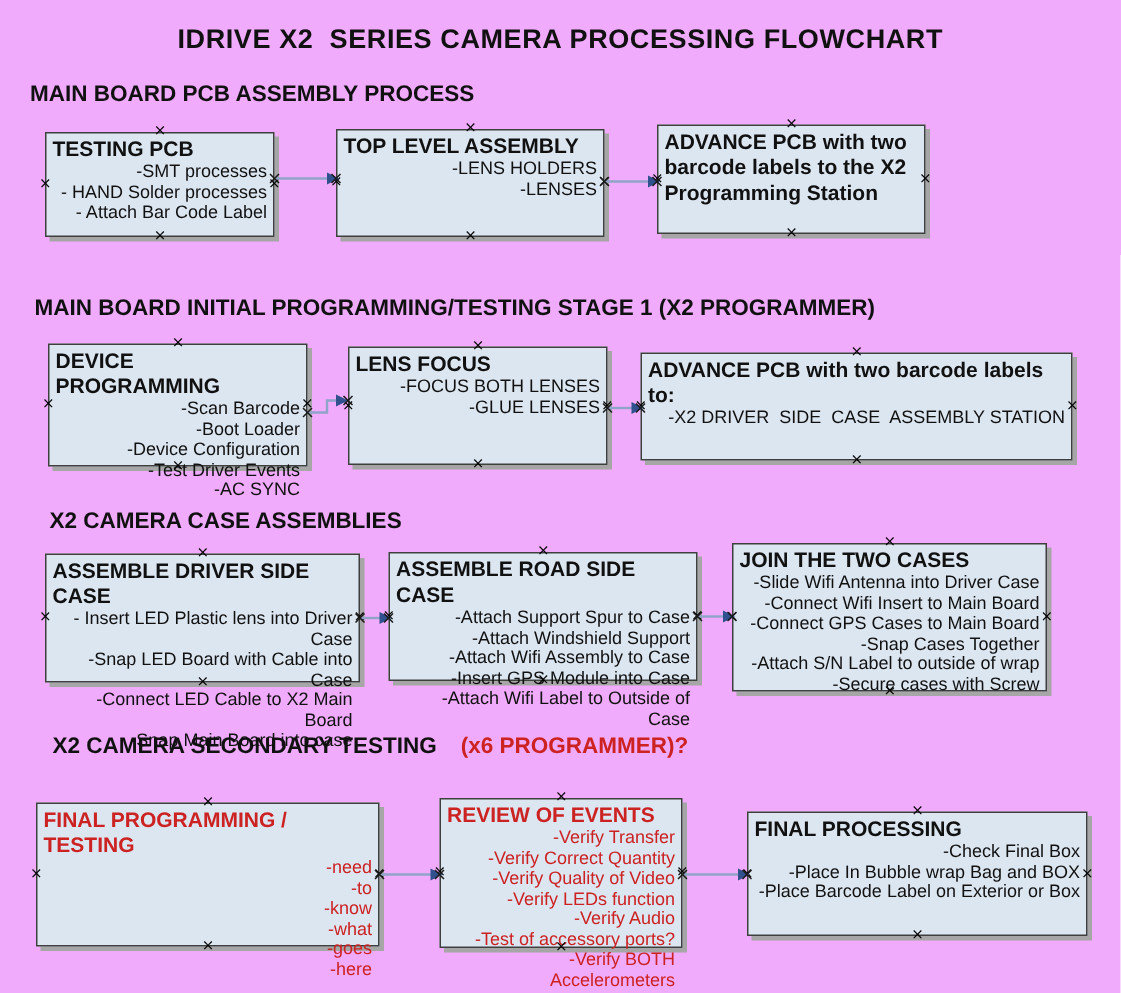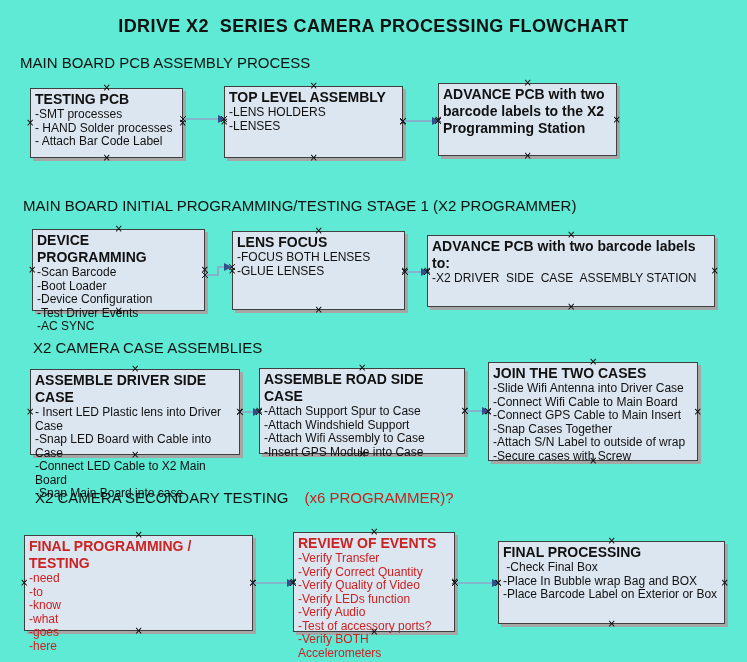--- a/index.html
+++ b/index.html
@@ -1,29 +1,29 @@
 <!DOCTYPE html>
 <html style="--box-fill: #dce6f1; --box-border: #3f3f3f; --box-shadow: #a6a6a6; --red-text: #cc2222; --arrow-line: #8fa4c8; --arrow-head: #31508e; --text: #111111;"><head>
 <meta charset="utf-8">
 <style>
   :root{
     --box-fill:#dce6f1; --box-border:#3f3f3f; --box-shadow:#a6a6a6;
     --red-text:#cc2222; --arrow-line:#8fa4c8; --arrow-head:#31508e; --text:#111111;
   }
   html,body{margin:0;padding:0;background:#ffffff;}
-  #canvas{position:relative;width:747px;height:662px;background:#5eead4;overflow:hidden;
+  #canvas{position:relative;width:747px;height:662px;background:#f0abfc;overflow:hidden;
           font-family:"Liberation Sans","DejaVu Sans",sans-serif;color:var(--text);}
   .doc-title{position:absolute;top:16px;left:0;width:747px;text-align:center;
              font-size:18px;font-weight:bold;letter-spacing:.4px;white-space:pre-wrap;}
-  .sec-head{position:absolute;font-size:15px;font-weight:normal;white-space:pre-wrap;}
+  .sec-head{position:absolute;font-size:15px;font-weight:bold;white-space:pre-wrap;}
   .sec-head .red-part{color:var(--red-text);margin-left:16px;text-align:center;}
   .box{position:absolute;background:var(--box-fill);border:1px solid var(--box-border);
        box-shadow:3px 3px 0 0 var(--box-shadow);padding:2px 4px;box-sizing:border-box;}
   .bt{font-size:14px;font-weight:bold;line-height:17px;white-space:pre-wrap;}
-  .bi{font-size:12px;line-height:13.5px;}
+  .bi{font-size:12px;line-height:13.5px;text-align:right;}
   .bi div{white-space:pre-wrap;}
   .box.red .bt,.box.red .bi{color:var(--red-text);}
   .hx{position:absolute;font-family:"DejaVu Sans",sans-serif;font-size:10px;line-height:1;color:#000;}
   .hx.t{top:-6px;left:50%;margin-left:-4px;}
   .hx.b{bottom:-6px;left:50%;margin-left:-4px;}
   .hx.l{left:-5px;top:50%;margin-top:-5px;}
   .hx.r{right:-5px;top:50%;margin-top:-5px;}
   svg.arrow{position:absolute;overflow:visible;}
   svg.arrow .al{stroke:var(--arrow-line);stroke-width:1.6;}
   svg.arrow .ah{fill:var(--arrow-head);}
@@ -130,33 +130,34 @@
     <span class="hx t">×</span>
     <span class="hx b">×</span>
     <span class="hx l">×</span>
     <span class="hx r">×</span>
     <div class="bt">ASSEMBLE ROAD SIDE CASE</div>
     <div class="bi">
         <div>-Attach Support Spur to Case</div>
         <div>-Attach Windshield Support</div>
         <div>-Attach Wifi Assembly to Case</div>
         <div>-Insert GPS Module into Case</div>
+        <div>-Attach Wifi Label to Outside of Case</div>
       </div>
   </div>
 
   <div class="box" style="left:488px;top:362px;width:210px;height:99px;">
     <span class="hx t">×</span>
     <span class="hx b">×</span>
     <span class="hx l">×</span>
     <span class="hx r">×</span>
     <div class="bt">JOIN THE TWO CASES</div>
     <div class="bi">
         <div>-Slide Wifi Antenna into Driver Case</div>
-        <div>-Connect Wifi Cable to Main Board</div>
-        <div>-Connect GPS Cable to Main Insert</div>
+        <div>-Connect Wifi Insert to Main Board</div>
+        <div>-Connect GPS Cases to Main Board</div>
         <div>-Snap Cases Together</div>
         <div>-Attach S/N Label to outside of wrap</div>
         <div>-Secure cases with Screw</div>
       </div>
   </div>
 
   <div class="box red" style="left:24px;top:535px;width:229px;height:96px;">
     <span class="hx t">×</span>
     <span class="hx b">×</span>
     <span class="hx l">×</span>

